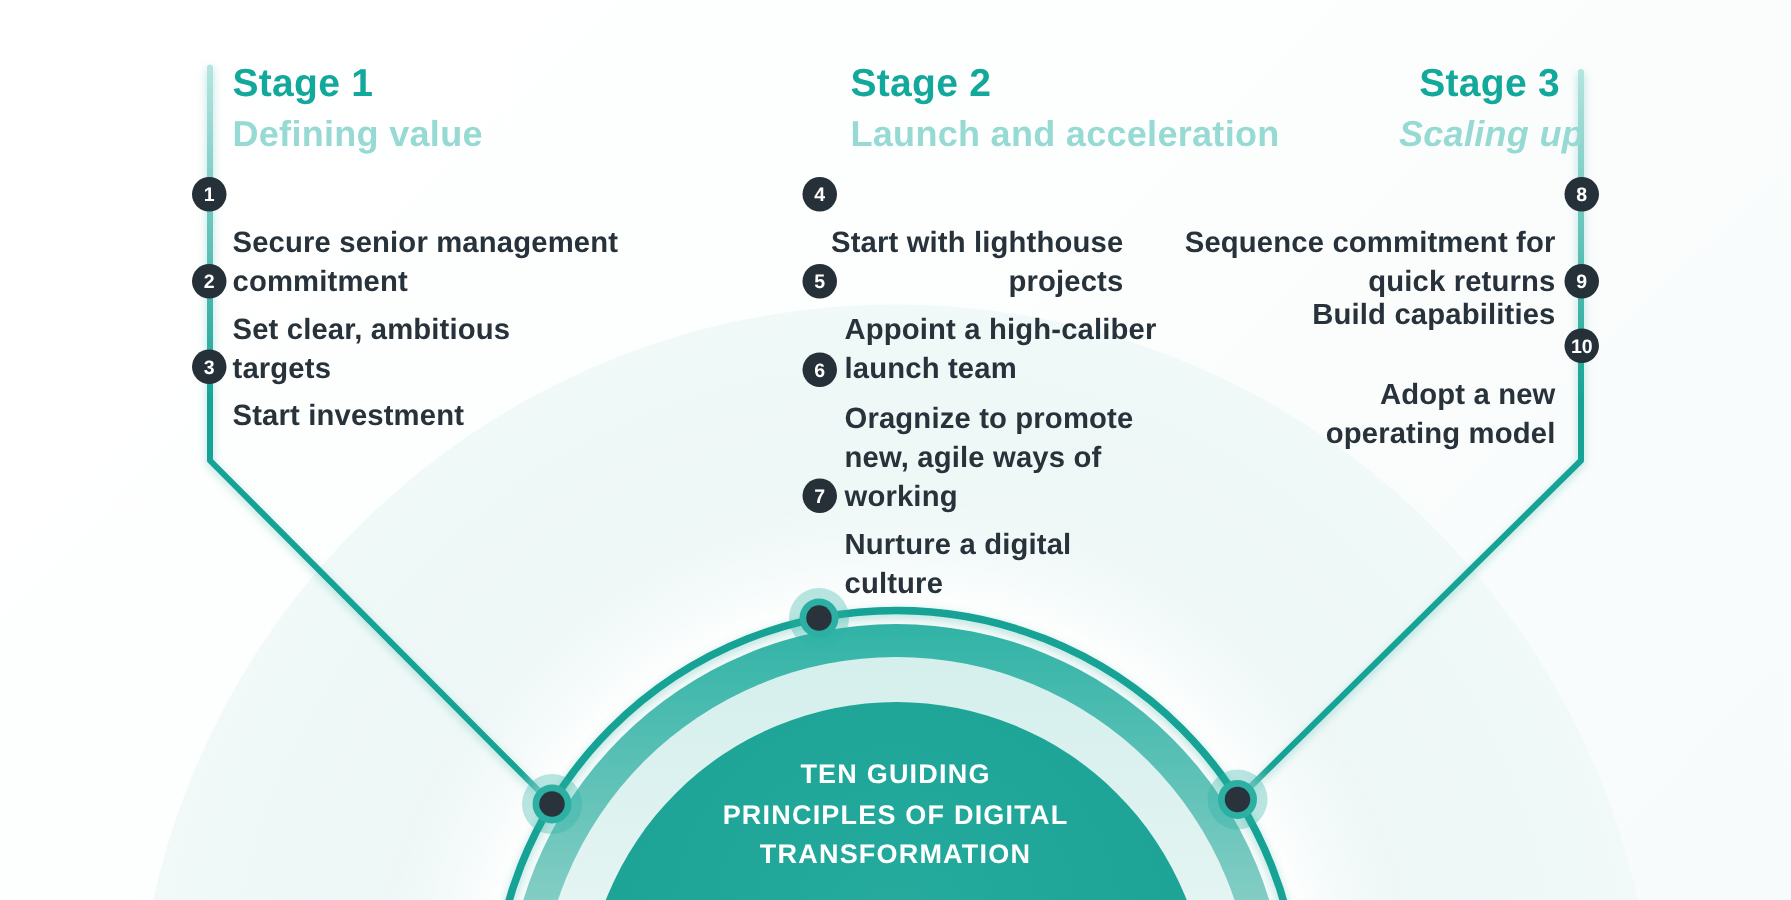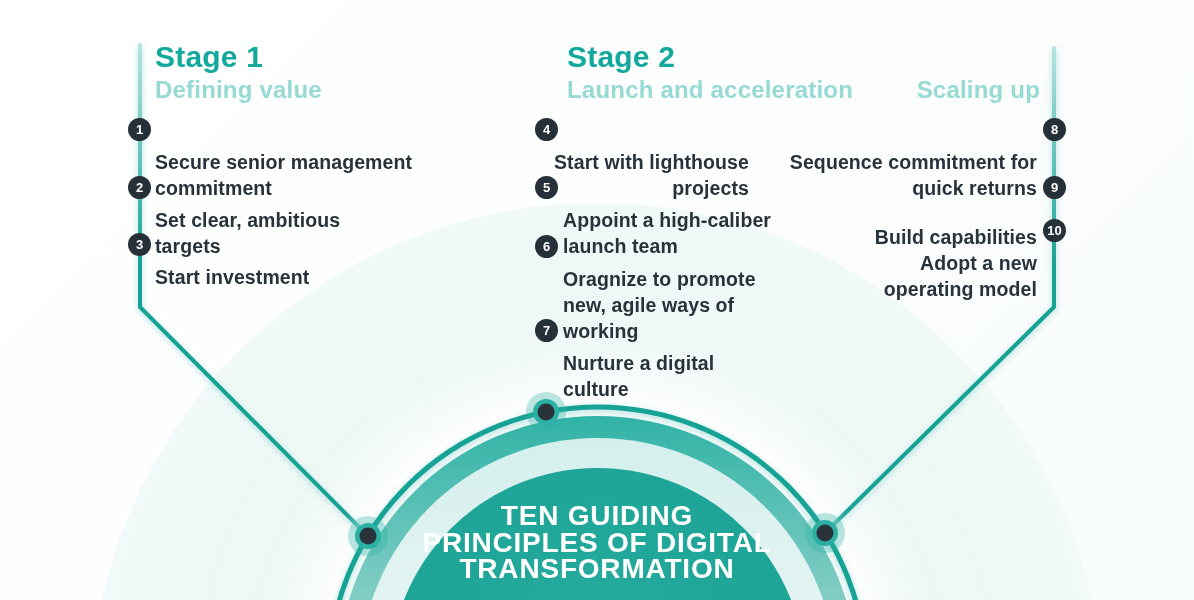--- a/index.html
+++ b/index.html
@@ -3,40 +3,40 @@
 <meta charset="utf-8">
 <style>
   html,body{margin:0;padding:0;background:#ffffff;}
   .canvas{
     position:relative;width:1194px;height:600px;overflow:hidden;
     background:linear-gradient(135deg,#ffffff 0%,#fdfefe 45%,#f7fbfb 100%);
     font-family:"Liberation Sans","DejaVu Sans",sans-serif;
   }
   .gfx{position:absolute;left:0;top:0;}
   .stage-title{
-    position:absolute;font-size:30px;font-weight:bold;color:#12a89b;
+    position:absolute;font-size:26px;font-weight:bold;color:#12a89b;
     letter-spacing:0.2px;white-space:nowrap;margin:0;
   }
   .stage-subtitle{
     position:absolute;font-size:24px;font-weight:bold;color:#96dad3;
     letter-spacing:0.2px;white-space:nowrap;
   }
   .item{
     position:absolute;font-size:19.5px;font-weight:bold;color:#28323b;
     line-height:26px;white-space:pre-line;letter-spacing:0.1px;margin-top:32px;
   }
   .item.right{text-align:right;}
   .badge{
     position:absolute;width:23px;height:23px;border-radius:50%;
     background:#263039;color:#ffffff;font-size:13px;font-weight:bold;
     display:flex;align-items:center;justify-content:center;line-height:1;
   }
   .center-title{
     position:absolute;left:397px;top:503px;width:400px;text-align:center;
-    color:#ffffff;font-size:28px;font-weight:bold;letter-spacing:0.8px;
+    color:#ffffff;font-size:18px;font-weight:bold;letter-spacing:0.8px;
     line-height:26.5px;white-space:pre-line;
   }
 </style>
 </head>
 <body>
 
 <div class="canvas">
 
   <svg class="gfx" width="1194" height="600" viewBox="0 0 1194 600">
     <defs>
@@ -135,28 +135,29 @@
 
   <div class="badge" style="left:535px;top:235px;">6</div>
   <div class="item" style="left:563px;top:234px;">Oragnize to promote
 new, agile ways of
 working</div>
 
   <div class="badge" style="left:535px;top:319px;">7</div>
   <div class="item" style="left:563px;top:318px;">Nurture a digital
 culture</div>
 
-  <div class="stage-subtitle" style="right:154px;top:76px;">Scaling up</div>
+  <h2 class="stage-title" style="right:154px;top:40px;">Stage 3</h2>
+  <div class="stage-subtitle" style="right:138px;top:76px;font-style:italic;">Scaling up</div>
 
   <div class="badge" style="left:1043px;top:118px;">8</div>
   <div class="item right" style="right:157px;top:117px;">Sequence commitment for
 quick returns</div>
 
   <div class="badge" style="left:1043px;top:176px;">9</div>
-  <div class="item right" style="right:157px;top:192px;">Build capabilities</div>
+  <div class="item right" style="right:157px;top:165px;">Build capabilities</div>
 
   <div class="badge" style="left:1043px;top:219px;">10</div>
   <div class="item right" style="right:157px;top:218px;">Adopt a new
 operating model</div>
 
   <div class="center-title">TEN GUIDING
 PRINCIPLES OF DIGITAL
 TRANSFORMATION</div>
 
 </div>

